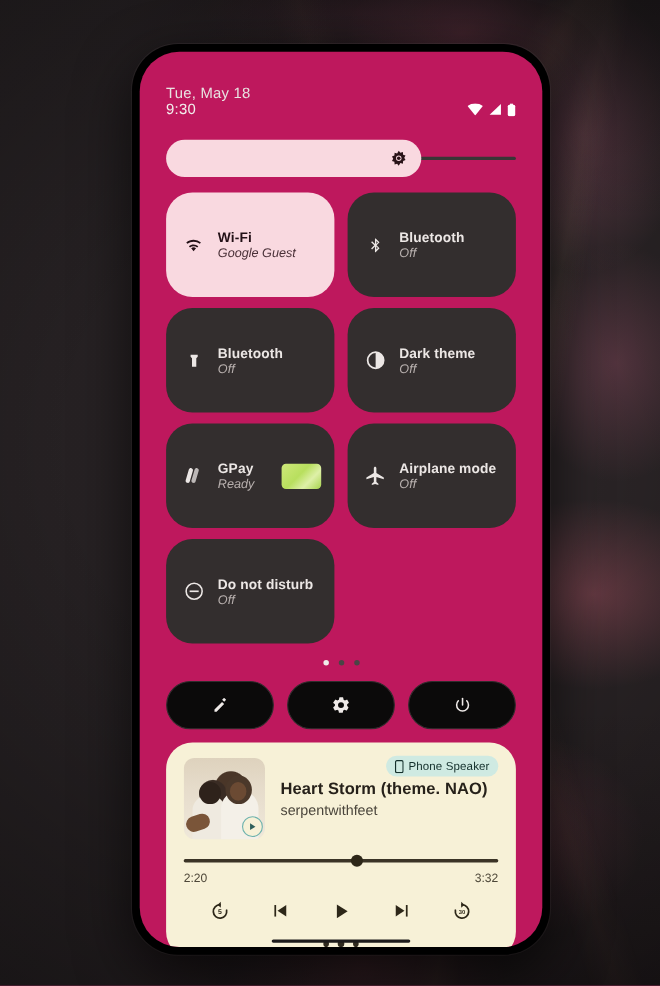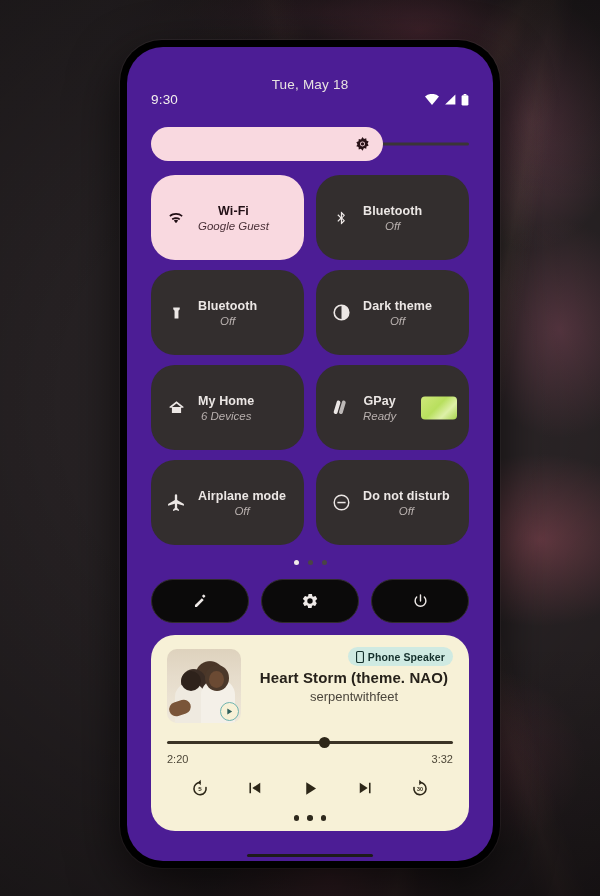--- a/index.html
+++ b/index.html
@@ -40,23 +40,22 @@
 
   
   #phone {
     position:absolute; left:120px; top:40px; width:380px; height:828px;
     background:#000; border-radius:42px;
     box-shadow:0 18px 50px rgba(0,0,0,.65), 0 0 0 1px rgba(90,80,82,.25);
     overflow:hidden;
   }
   #screen {
     position:absolute; left:7px; top:7px; right:7px; bottom:7px;
-    background:#4c1d95; border-radius:36px; overflow:hidden;
+    background:#be185d; border-radius:36px; overflow:hidden;
     padding:0 24px;
-    text-align:center;
   }
 
   .date { color:#e8e3e1; font-size:13.5px; padding-top:30px; letter-spacing:.2px; }
 
   .statusrow { display:flex; align-items:center; justify-content:space-between; }
   .clock { color:#f2eeec; font-size:13.5px; letter-spacing:.2px; }
   .sysicons { display:flex; align-items:center; gap:5px; }
 
   
   .bright-wrap { margin-top:20px; height:34px; display:flex; align-items:center; position:relative; }
@@ -66,21 +65,21 @@
   }
   .bright-fill {
     position:relative; height:34px; width:73%;
     background:#f9d9e0; border-radius:18px;
     display:flex; align-items:center; justify-content:flex-end; padding-right:12px;
   }
 
   
   .tiles { margin-top:14px; display:grid; grid-template-columns:1fr 1fr; gap:10px 12px; }
   .tile {
-    height:85px; border-radius:24px; background:#332e2e;
+    height:95px; border-radius:24px; background:#332e2e;
     display:flex; align-items:center; gap:11px; padding:0 14px;
     position:relative;
   }
   .tile.active { background:#f9d9e0; }
   .tile .ticon { width:22px; flex:0 0 22px; display:flex; align-items:center; justify-content:center; }
   .tile .tlabel { display:flex; flex-direction:column; gap:2px; min-width:0; }
   .tile .tname { color:#ece7e5; font-size:12.5px; font-weight:bold; letter-spacing:.1px; white-space:nowrap; }
   .tile .tsub  { color:#b8b0ae; font-size:11.5px; white-space:nowrap;font-style:italic; }
   .tile.active .tname { color:#221016; }
   .tile.active .tsub  { color:#4a3138; }
@@ -124,21 +123,21 @@
   .art .arm  { position:absolute; left:2px; top:52px; width:22px; height:14px; border-radius:8px; background:#7a5539; transform:rotate(-18deg); }
   .art .playbadge {
     position:absolute; right:2px; bottom:2px; width:19px; height:19px; border-radius:50%;
     background:#f7f1d7; border:1.5px solid #6fb3ae; display:flex; align-items:center; justify-content:center;
   }
   .pmeta { flex:1; min-width:0; padding-top:20px; }
   .chip {
     position:absolute; right:16px; top:12px; height:19px; display:flex; align-items:center; gap:4px;
     background:#cfeae2; border-radius:10px; padding:0 8px;
   }
-  .chip span { font-size:10.5px; color:#14302c; font-weight:bold; letter-spacing:.1px; }
+  .chip span { font-size:10.5px; color:#14302c; font-weight:normal; letter-spacing:.1px; }
   .ptitle { color:#26211a; font-size:15px; font-weight:bold; letter-spacing:.1px; white-space:nowrap; overflow:hidden; text-overflow:ellipsis; }
   .partist { color:#4b463c; font-size:13px; margin-top:3px; white-space:nowrap; overflow:hidden; text-overflow:ellipsis; }
 
   .seek { margin-top:14px; position:relative; height:10px; }
   .seek .bar { position:absolute; left:0; right:0; top:4px; height:2.5px; background:#3b3426; border-radius:2px; }
   .seek .knob { position:absolute; top:0; left:calc(55% - 5px); width:11px; height:11px; border-radius:50%; background:#2d2718; }
   .times { display:flex; justify-content:space-between; margin-top:6px;gap:30px; }
   .times span { font-size:11px; color:#4d4738; }
 
   .controls { display:flex; align-items:center; justify-content:space-between; padding:8px 18px 0; }
@@ -246,31 +245,20 @@
               <circle cx="12" cy="12" r="9.2" fill="none" stroke="#ece7e5" stroke-width="2"></circle>
               <path fill="#ece7e5" d="M12 2.8A9.2 9.2 0 0 1 12 21.2z"></path>
             </svg>
         </span>
         <span class="tlabel">
           <span class="tname">Dark theme</span>
           <span class="tsub">Off</span>
         </span>
       </div>
 
-      <div class="tile">
-        <span class="ticon">
-          <svg width="19" height="19" viewBox="0 0 24 24">
-              <path fill="#ece7e5" d="M12 4.2 3.2 11.2v1.2h3V19h11.6v-6.6h3v-1.2zm0 2.9 5.6 4.4H6.4z"></path>
-            </svg>
-        </span>
-        <span class="tlabel">
-          <span class="tname">My Home</span>
-          <span class="tsub">6 Devices</span>
-        </span>
-      </div>
 
       <div class="tile">
         <span class="ticon">
           <svg width="20" height="16" viewBox="0 0 24 20">
             <path fill="#ece7e5" d="M6.6 2.4 3 14.4c-.4 1.3.3 2.6 1.6 3 1.3.4 2.6-.3 3-1.6l3.6-12c.4-1.3-.3-2.6-1.6-3-1.3-.4-2.6.3-3 1.6z"></path>
             <path fill="#ece7e5" opacity=".75" d="M13.2 2.4 9.6 14.4c-.4 1.3.3 2.6 1.6 3 1.3.4 2.6-.3 3-1.6l3.6-12c.4-1.3-.3-2.6-1.6-3-1.3-.4-2.6.3-3 1.6z"></path>
           </svg>
         </span>
         <span class="tlabel">
           <span class="tname">GPay</span>

